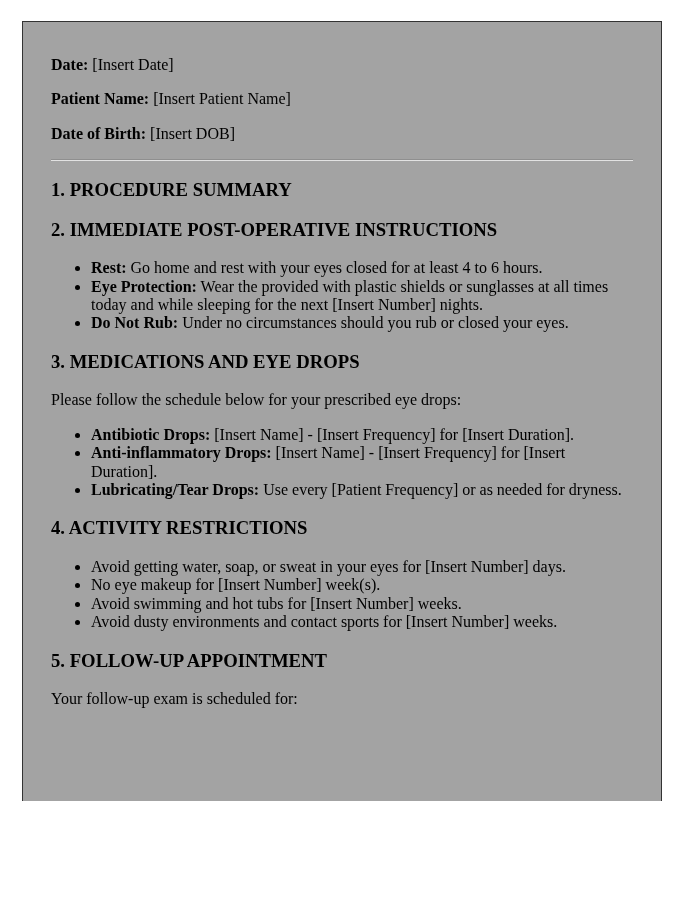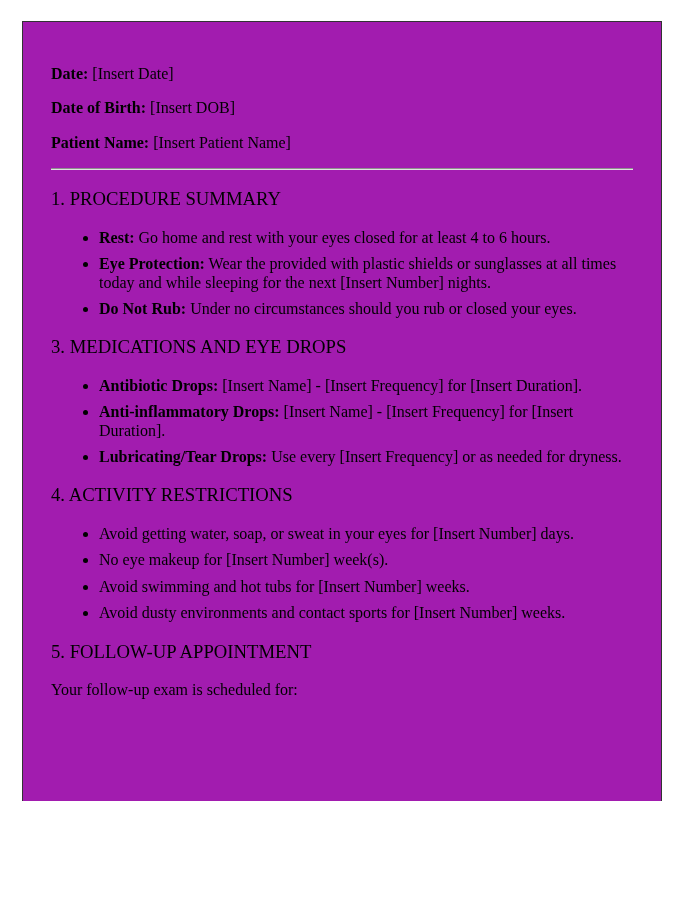--- a/index.html
+++ b/index.html
@@ -18,102 +18,104 @@
   }
   .doc {
     position: absolute;
     left: 22px;
     top: 21px;
     width: 640px;
     height: 780px;
     box-sizing: border-box;
     border: 1px solid #333333;
     border-bottom: none;
-    padding: 27px 28px 0 28px;
+    padding: 18px 28px 0 28px;
     overflow: hidden;
-    background: #a21caf;
+    background: #a3a3a3;
   }
   .doc p {
     margin: 16px 0;
     line-height: 1.15;
   }
   .doc h3 {
     font-size: 18.7px;
-    font-weight: normal;
+    font-weight: bold;
     margin: 19px 0;
     line-height: 1.1;
   }
   .doc hr {
     height: 0;
     border: none;
     border-top: 1px solid #8f8f8f;
     border-bottom: 1px solid #e2e2e2;
     margin: 8px 0;
   }
   .doc ul {
     margin: 16px 0;
     padding-left: 40px;
     line-height: 1.15;
   }
   .doc li {
-    margin: 8px;
+    margin: 0;
     padding: 0;
   }
   b { font-weight: bold; }
 </style>
 </head>
 <body>
 
 <div class="doc">
 
   <p>
     <b>Date:</b>
     <span>[Insert Date]</span>
   </p>
   <p>
+    <b>Patient Name:</b>
+    <span>[Insert Patient Name]</span>
+  </p>
+  <p>
     <b>Date of Birth:</b>
     <span>[Insert DOB]</span>
-  </p>
-  <p>
-    <b>Patient Name:</b>
-    <span>[Insert Patient Name]</span>
   </p>
 
   <hr>
 
   <h3>1. PROCEDURE SUMMARY</h3>
 
+  <h3>2. IMMEDIATE POST-OPERATIVE INSTRUCTIONS</h3>
   <ul>
     <li>
       <b>Rest:</b>
       <span>Go home and rest with your eyes closed for at least 4 to 6 hours.</span>
     </li>
     <li>
       <b>Eye Protection:</b>
       <span>Wear the provided with plastic shields or sunglasses at all times today and while sleeping for the next [Insert Number] nights.</span>
     </li>
     <li>
       <b>Do Not Rub:</b>
       <span>Under no circumstances should you rub or closed your eyes.</span>
     </li>
   </ul>
 
   <h3>3. MEDICATIONS AND EYE DROPS</h3>
+  <p>Please follow the schedule below for your prescribed eye drops:</p>
   <ul>
     <li>
       <b>Antibiotic Drops:</b>
       <span>[Insert Name] - [Insert Frequency] for [Insert Duration].</span>
     </li>
     <li>
       <b>Anti-inflammatory Drops:</b>
       <span>[Insert Name] - [Insert Frequency] for [Insert Duration].</span>
     </li>
     <li>
       <b>Lubricating/Tear Drops:</b>
-      <span>Use every [Insert Frequency] or as needed for dryness.</span>
+      <span>Use every [Patient Frequency] or as needed for dryness.</span>
     </li>
   </ul>
 
   <h3>4. ACTIVITY RESTRICTIONS</h3>
   <ul>
     <li>
       <span>Avoid getting water, soap, or sweat in your eyes for [Insert Number] days.</span>
     </li>
     <li>
       <span>No eye makeup for [Insert Number] week(s).</span>

